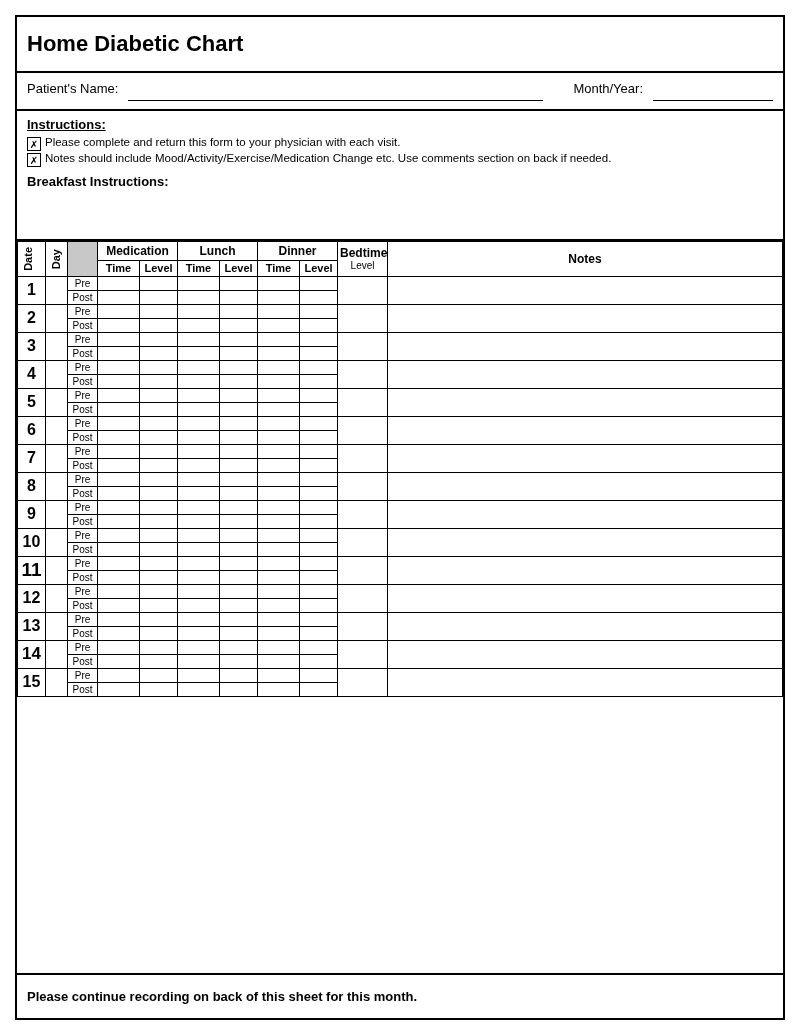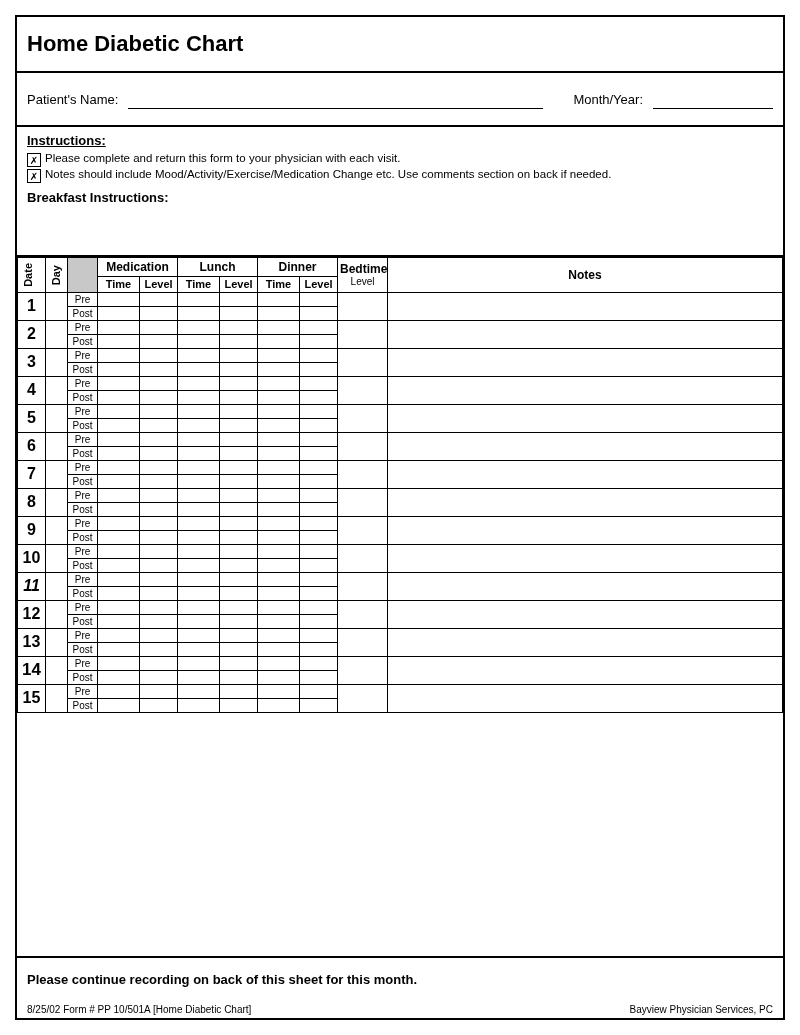--- a/index.html
+++ b/index.html
@@ -23,22 +23,22 @@
       border-bottom: 2px solid #000;
       padding: 14px 10px;
     }
     .title-bar h1 {
       font-size: 22px;
       font-weight: bold;
     }
     .patient-row {
       display: flex;
       border-bottom: 2px solid #000;
-      padding: 16px 10px;
-      align-items: center;
+      padding: 8px 10px;
+      align-items: flex-start;
       gap: 10px;
     }
     .patient-label {
       font-size: 13px;
       white-space: nowrap;
     }
     .patient-input {
       border-bottom: 1px solid #000;
       flex: 1;
       height: 20px;
@@ -436,21 +436,21 @@
           <tr>
             <td style="font-size: 10px;">Post</td>
             <td></td>
             <td></td>
             <td></td>
             <td></td>
             <td></td>
             <td></td>
           </tr>
           <tr>
-            <td rowspan="2" style="font-size: 16px; font-weight: bold; font-style: italic;">11</td>
+            <td rowspan="2" style="font-size: 19px; font-weight: bold;">11</td>
             <td rowspan="2"></td>
             <td style="font-size: 10px;">Pre</td>
             <td></td>
             <td></td>
             <td></td>
             <td></td>
             <td></td>
             <td></td>
             <td rowspan="2"></td>
             <td rowspan="2" class="notes-cell"></td>
@@ -552,17 +552,13 @@
             <td></td>
             <td></td>
           </tr>
         </tbody>
     </table>
   </div>
 
   <div class="footer-continue">
     <span>Please continue recording on back of this sheet for this month.</span>
   </div>
-  <div class="footer-info">
-    <span>8/25/02  Form #  PP 10/501A   [Home Diabetic Chart]</span>
-    <span>Bayview Physician Services, PC</span>
-  </div>
 </div>
 
 </body></html>

